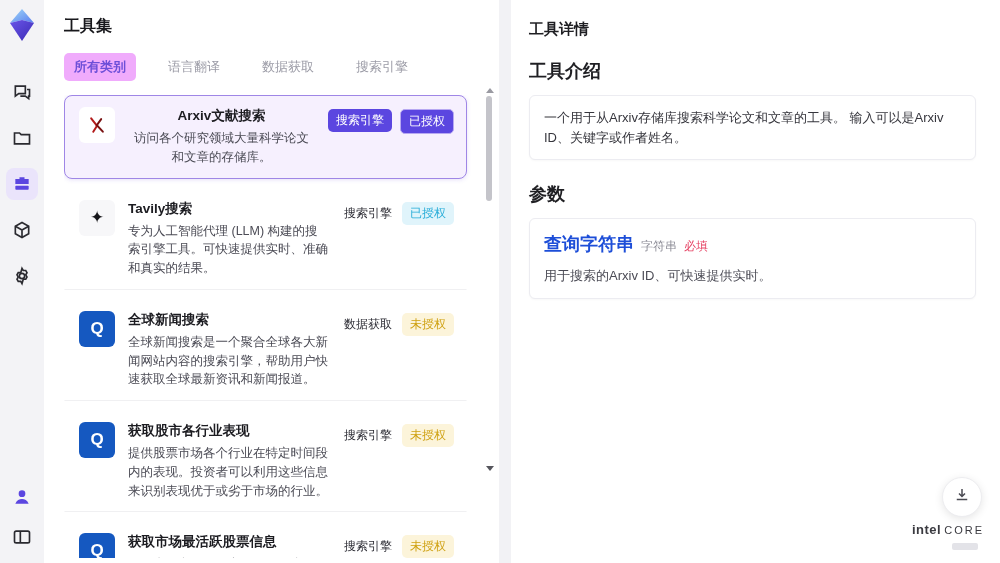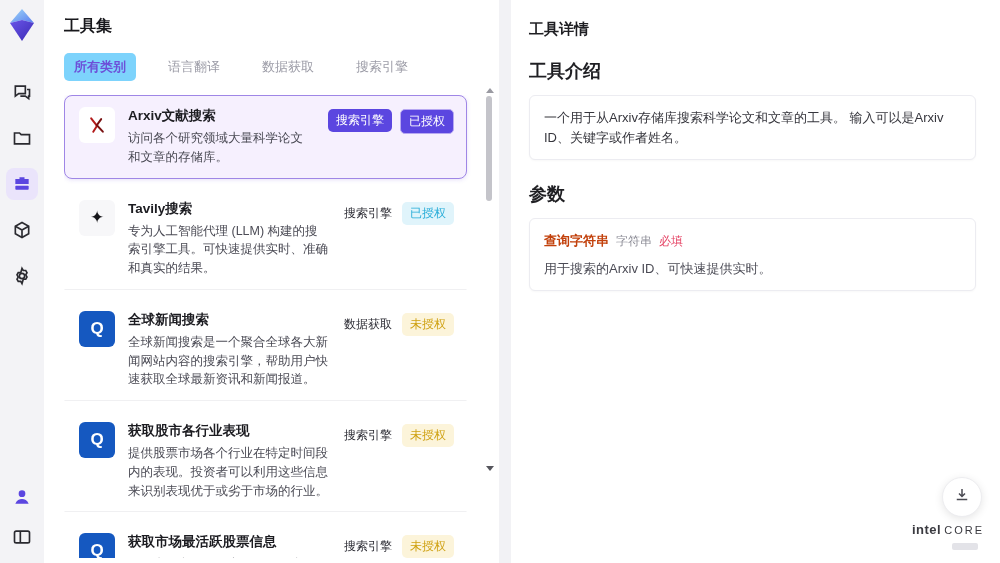--- a/index.html
+++ b/index.html
@@ -29,29 +29,29 @@
   .rail-item svg { display: block; }
 
   
   .list-panel {
     width: 455px; height: 477px; background: #ffffff; position: relative;
     padding: 16px 22px 0 20px; flex-shrink: 0;
   }
   .panel-title { font-size: 16px; font-weight: bold; color: #18181c; margin-bottom: 16px; }
   .tabs { display: flex; align-items: center; gap: 22px; margin-bottom: 14px; }
   .tab { font-size: 13px; color: #9b9ba6; cursor: pointer; padding: 5px 10px; border-radius: 5px; white-space: nowrap; }
-  .tab.active { background: #7dd3fc; color: #6d4fd8; font-weight: bold; }
+  .tab.active { background: #f0abfc; color: #6d4fd8; font-weight: bold; }
 
   .tool-list { position: relative; height: 463px; overflow: hidden; padding-right: 10px; }
   .tool-card {
     display: flex; align-items: flex-start; gap: 13px;
     background: #ffffff; padding: 11px 12px 11px 14px; margin-bottom: 9px;
     border: 1px solid transparent; border-radius: 8px; cursor: pointer;
   }
-  .tool-card.selected { background: #f6f0fe; border-color: #9f86e6; box-shadow: 0 1px 4px rgba(120,90,220,.18); }
+  .tool-card.selected { background: #f6f0fe; border-color: #9f86e6; box-shadow: 0 1px 4px rgba(120,90,220,.18); text-align: center; }
   .tool-card:not(.selected) { border-bottom: 1px solid #f0f0f2; border-radius: 0; }
   .tool-icon {
     width: 36px; height: 36px; border-radius: 6px; flex-shrink: 0;
     display: flex; align-items: center; justify-content: center;
     background: #f7f7f9; font-size: 18px;
   }
   .tool-icon.news { background: #1558c0; color: #ffffff; font-weight: bold; font-size: 17px; }
   .tool-icon.sparkle { color: #16161a; font-size: 17px; }
   .tool-body { flex: 1; min-width: 0; }
   .tool-name { font-size: 13.5px; font-weight: bold; color: #1c1c21; margin-bottom: 4px; }
@@ -77,21 +77,21 @@
   
   .details-panel { flex: 1; height: 494px; background: #ffffff; padding: 20px 24px 0 18px; position: relative; }
   .details-title { font-size: 15px; font-weight: bold; margin-bottom: 20px; }
   .section-heading { font-size: 18px; font-weight: bold; margin-bottom: 12px; }
   .info-box {
     border: 1px solid #ececf1; border-radius: 6px; background: #ffffff;
     box-shadow: 0 1px 2px rgba(0,0,0,.03);
     padding: 12px 14px; margin-bottom: 22px; font-size: 13px; color: #36363d; line-height: 1.5;
   }
   .param-head { display: flex; align-items: baseline; gap: 7px; margin-bottom: 8px; }
-  .param-name { font-size: 13px; font-weight: bold; color: #c2410c; }
+  .param-name { font-size: 18px; font-weight: bold; color: #1d4ed8; }
   .param-type { font-size: 12px; color: #8a8a94; }
   .param-required { font-size: 12px; color: #e64566; }
   .param-desc { font-size: 13px; color: #4b4b55; }
 
   
   .download-fab {
     position: absolute; right: 18px; bottom: 46px; width: 40px; height: 40px;
     border-radius: 50%; background: #ffffff; border: 1px solid #ededf0;
     box-shadow: 0 2px 8px rgba(0,0,0,.10);
     display: flex; align-items: center; justify-content: center; cursor: pointer; color: #4a4a52;

